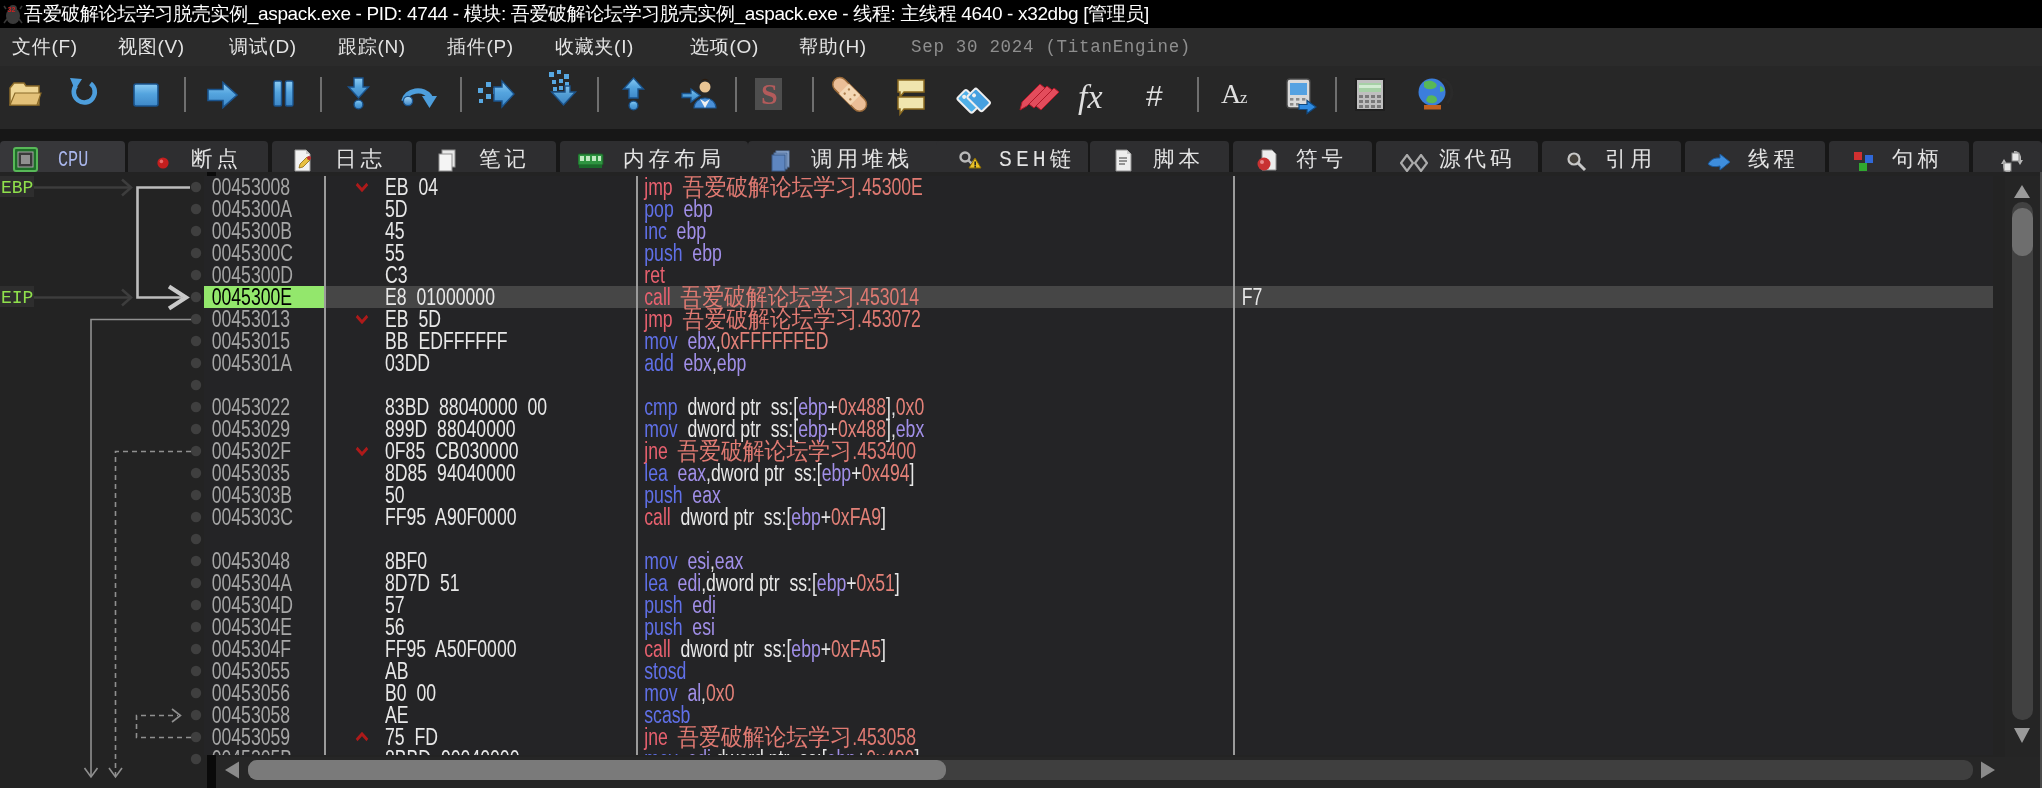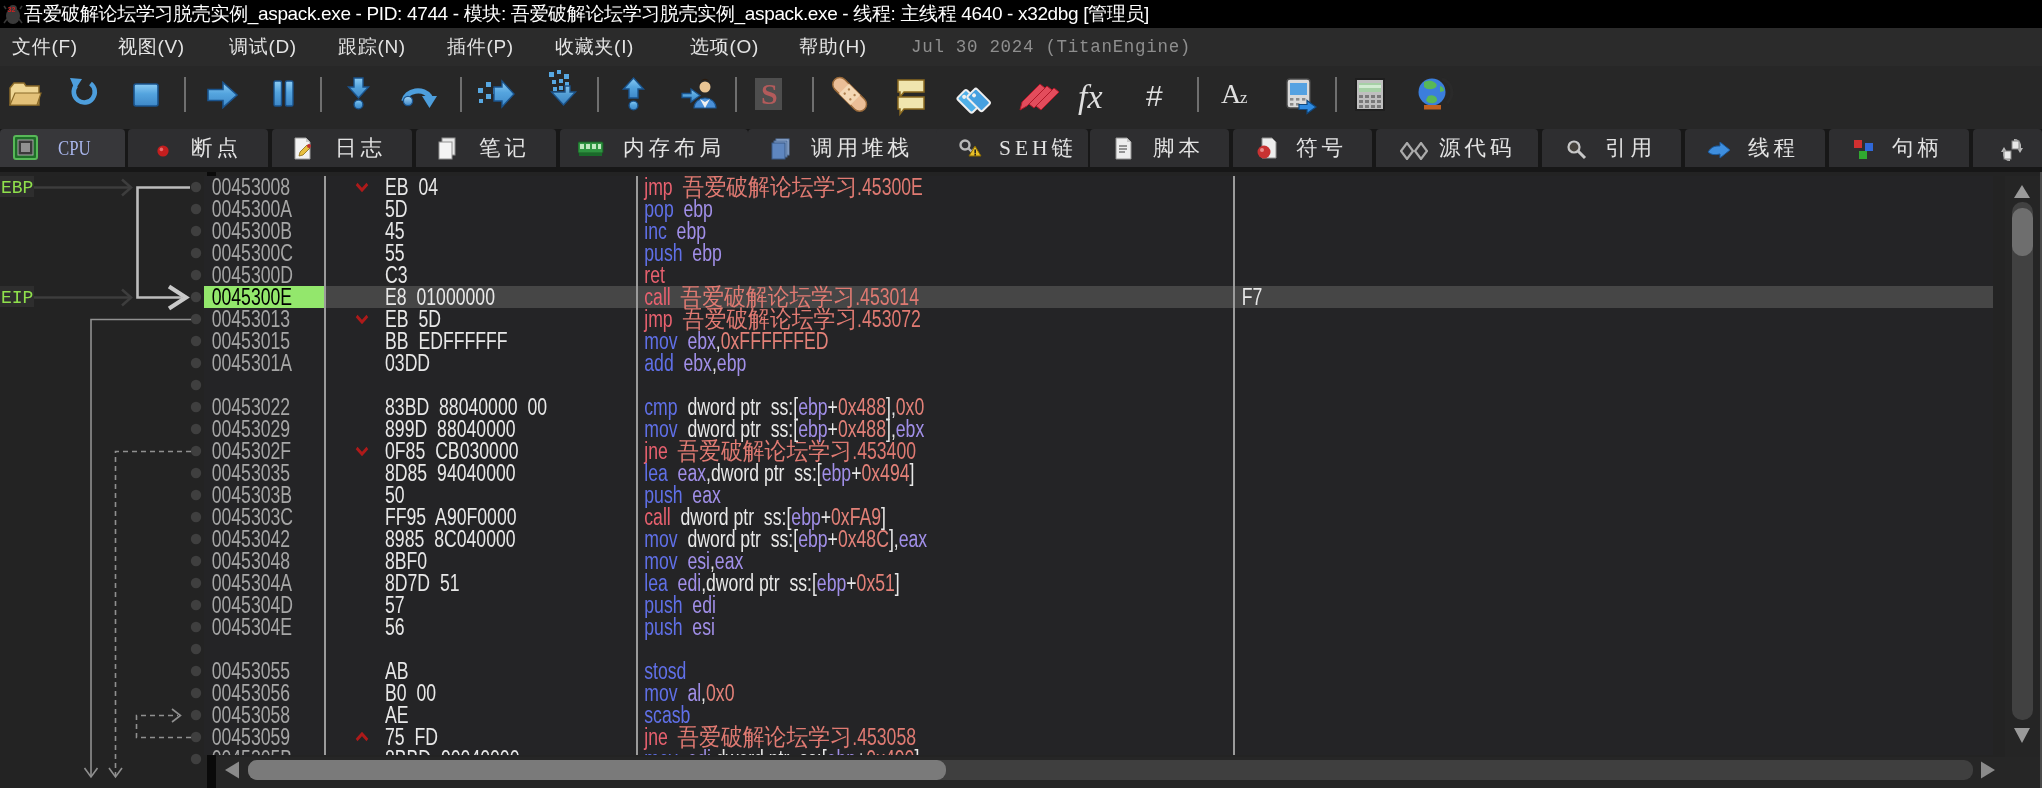--- a/index.html
+++ b/index.html
@@ -5,22 +5,22 @@
 html,body {width:2042px;height:788px;overflow:hidden;background:#262626}
 .abs {position:absolute}
 #titlebar {position:absolute;left:0;top:0;width:2042px;height:28px;background:#000;
   font-family:"Liberation Sans",sans-serif;font-size:19px;color:#FFF}
 #titletx {position:absolute;left:24px;top:0;line-height:27px;white-space:pre;letter-spacing:-0.35px}
 #menubar {position:absolute;left:0;top:28px;width:2042px;height:38px;background:#2B2B2B;
   font-family:"Liberation Sans",sans-serif;font-size:19px;color:#E4E4E4;letter-spacing:0.7px}
 .mi {position:absolute;top:0;line-height:38px;white-space:pre}
 #toolbar {position:absolute;left:0;top:66px;width:2042px;height:63px;background:#272727}
 #tabbar {position:absolute;left:0;top:129px;width:2042px;height:43px;background:#171717}
-.tab {position:absolute;top:0;height:38px;background:#2E2E30;border-radius:4px 4px 0 0;
-  font-family:Liberation Serif, serif;font-size:21.5px;color:#E3E3E3}
+.tab {position:absolute;top:12px;height:38px;background:#2E2E30;border-radius:4px 4px 0 0;
+  font-family:Liberation Mono, monospace;font-size:21.5px;color:#E3E3E3}
 .tab svg {position:absolute}
 .tabtx {position:absolute;top:0;line-height:38px;white-space:pre;letter-spacing:4px}
 #main {position:absolute;left:0;top:172px;width:2042px;height:616px;background:#232323}
 #dstrip {position:absolute;left:0;top:172px;width:2042px;height:4px;background:#0D0D0D}
 #divider {position:absolute;left:207px;top:172px;width:9px;height:616px;background:#0A0A0A}
 #table {position:absolute;left:204px;top:176px;width:1789px;height:579px;background:#242426;overflow:hidden;
   font-family:Liberation Sans, sans-serif}
 .row {position:absolute;left:0;width:1789px;height:22px}
 .row.sel {background:#464646}
 .selbg {position:absolute;left:0;top:0;width:120px;height:22px;background:#93E76C}
@@ -56,21 +56,21 @@
 </div>
 <div id="menubar">
 <span class="mi" style="left:12px">文件(F)</span>
 <span class="mi" style="left:118px">视图(V)</span>
 <span class="mi" style="left:229px">调试(D)</span>
 <span class="mi" style="left:338px">跟踪(N)</span>
 <span class="mi" style="left:447px">插件(P)</span>
 <span class="mi" style="left:555px">收藏夹(I)</span>
 <span class="mi" style="left:690px">选项(O)</span>
 <span class="mi" style="left:799px">帮助(H)</span>
-<span class="mi" style="left:911px;color:#8E8E8E;font-family:'Liberation Mono',monospace;font-size:17.5px">Jul 30 2024 (TitanEngine)</span>
+<span class="mi" style="left:911px;color:#8E8E8E;font-family:'Liberation Mono',monospace;font-size:17.5px">Sep 30 2024 (TitanEngine)</span>
 </div>
 <div id="toolbar"></div>
 <svg class="abs" style="left:0;top:66px" width="2042" height="63" viewBox="0 66 2042 63">
 <defs>
 <linearGradient id="bl" x1="0" y1="0" x2="0" y2="1">
 <stop offset="0" stop-color="#8CCCF4"></stop>
         <stop offset="0.45" stop-color="#54A4DE"></stop>
         <stop offset="1" stop-color="#3E88C8"></stop>
 </linearGradient>
 <linearGradient id="bl2" x1="0" y1="0" x2="0" y2="1">
@@ -422,34 +422,34 @@
     </div>
 <div class="row" style="top:286px">
       <div class="tx"><span class="adr">00453035</span><span class="byt">8D85   94040000</span><span class="ins"><span class="b">lea</span>  <span class="p">eax</span><span class="w">,dword ptr  ss:[</span><span class="p">ebp</span><span class="w">+</span><span class="n">0x494</span><span class="w">]</span></span></div>
     </div>
 <div class="row" style="top:308px">
       <div class="tx"><span class="adr">0045303B</span><span class="byt">50</span><span class="ins"><span class="b">push</span>  <span class="p">eax</span></span></div>
     </div>
 <div class="row" style="top:330px">
       <div class="tx"><span class="adr">0045303C</span><span class="byt">FF95   A90F0000</span><span class="ins"><span class="r">call</span>  <span class="w">dword ptr  ss:[</span><span class="p">ebp</span><span class="w">+</span><span class="n">0xFA9</span><span class="w">]</span></span></div>
     </div>
-<div class="row" style="top:352px">
-      <div class="tx"><span class="adr">00453042</span><span class="byt">8985   8C040000</span><span class="ins"><span class="b">mov</span>  <span class="w">dword ptr  ss:[</span><span class="p">ebp</span><span class="w">+</span><span class="n">0x48C</span><span class="w">],</span><span class="p">eax</span></span></div>
-    </div>
 <div class="row" style="top:374px">
       <div class="tx"><span class="adr">00453048</span><span class="byt">8BF0</span><span class="ins"><span class="b">mov</span>  <span class="p">esi</span><span class="w">,</span><span class="p">eax</span></span></div>
     </div>
 <div class="row" style="top:396px">
       <div class="tx"><span class="adr">0045304A</span><span class="byt">8D7D   51</span><span class="ins"><span class="b">lea</span>  <span class="p">edi</span><span class="w">,dword ptr  ss:[</span><span class="p">ebp</span><span class="w">+</span><span class="n">0x51</span><span class="w">]</span></span></div>
     </div>
 <div class="row" style="top:418px">
       <div class="tx"><span class="adr">0045304D</span><span class="byt">57</span><span class="ins"><span class="b">push</span>  <span class="p">edi</span></span></div>
     </div>
 <div class="row" style="top:440px">
       <div class="tx"><span class="adr">0045304E</span><span class="byt">56</span><span class="ins"><span class="b">push</span>  <span class="p">esi</span></span></div>
+    </div>
+<div class="row" style="top:462px">
+      <div class="tx"><span class="adr">0045304F</span><span class="byt">FF95   A50F0000</span><span class="ins"><span class="r">call</span>  <span class="w">dword ptr  ss:[</span><span class="p">ebp</span><span class="w">+</span><span class="n">0xFA5</span><span class="w">]</span></span></div>
     </div>
 <div class="row" style="top:484px">
       <div class="tx"><span class="adr">00453055</span><span class="byt">AB</span><span class="ins"><span class="b">stosd</span></span></div>
     </div>
 <div class="row" style="top:506px">
       <div class="tx"><span class="adr">00453056</span><span class="byt">B0   00</span><span class="ins"><span class="b">mov</span>  <span class="p">al</span><span class="w">,</span><span class="n">0x0</span></span></div>
     </div>
 <div class="row" style="top:528px">
       <div class="tx"><span class="adr">00453058</span><span class="byt">AE</span><span class="ins"><span class="b">scasb</span></span></div>
     </div>

